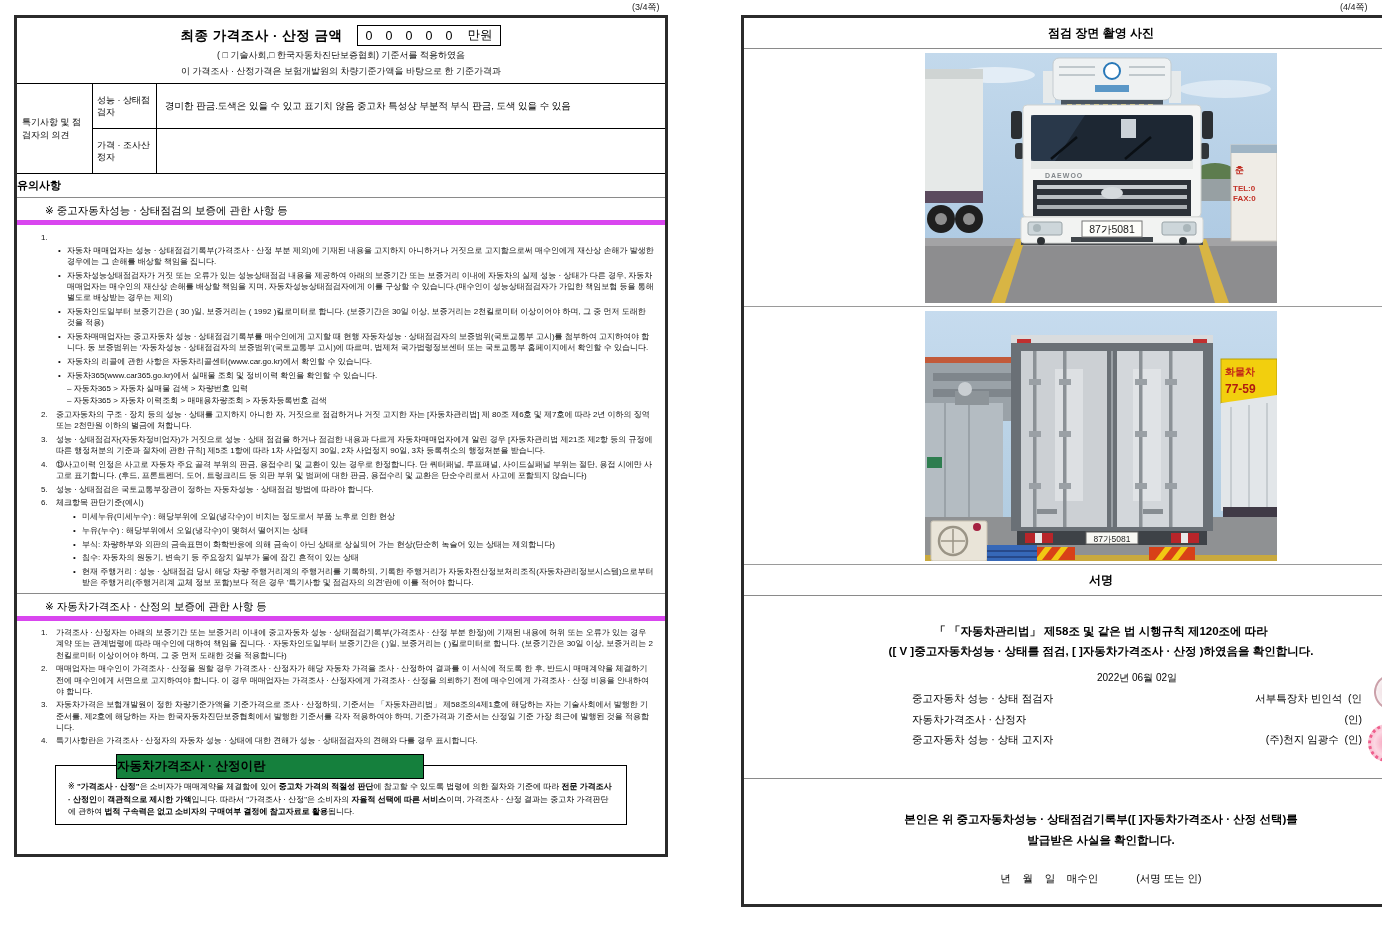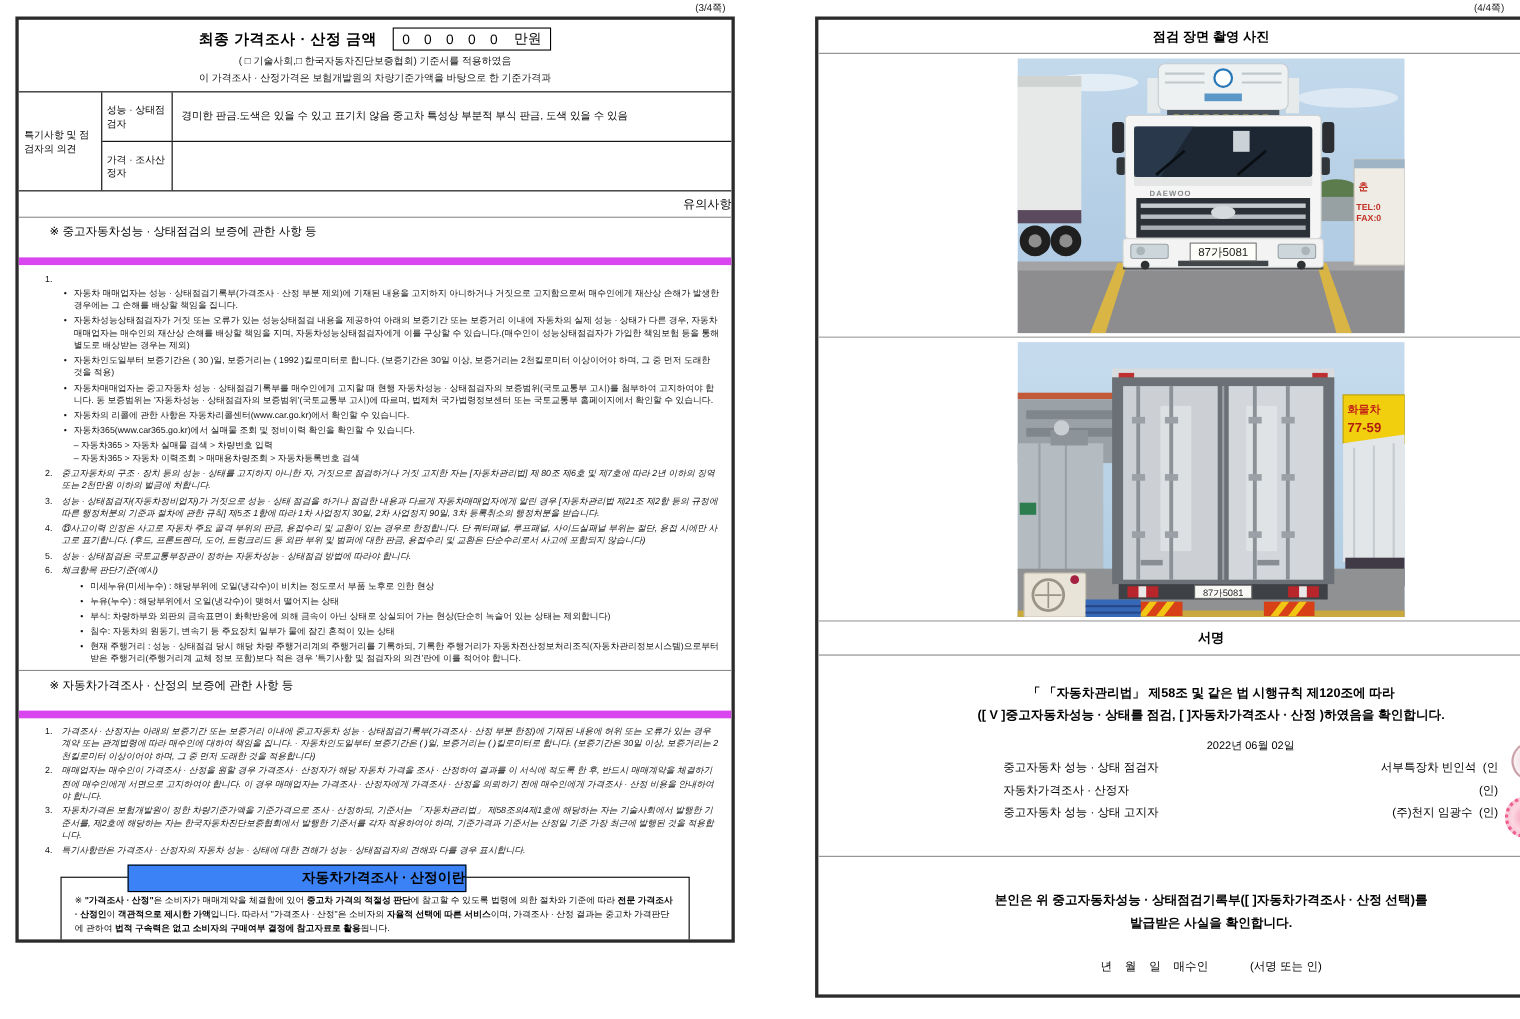--- a/index.html
+++ b/index.html
@@ -34,40 +34,40 @@
   .opin-label { width:76px; border-right:1px solid #000; padding:4px 5px;
                 font-size:9px; display:flex; align-items:center; line-height:1.4; }
   .opin-rows { flex:1; display:flex; flex-direction:column; }
   .oprow { display:flex; flex:1; }
   .oprow + .oprow { border-top:1px solid #000; }
   .op-sub { width:64px; border-right:1px solid #000; padding:4px 4px;
             font-size:9px; display:flex; align-items:center; line-height:1.35; }
   .op-val { flex:1; padding:5px 8px; font-size:9.5px; line-height:1.5;
             display:flex; align-items:center; min-height:44px; }
 
-  .hdr-notice { text-align:right; font-weight:normal; font-size:11px;
+  .hdr-notice { text-align:left; font-weight:bold; font-size:11px;
                 padding:4px 0; border-bottom:1px solid #8a8a8a; }
-  .hdr-sec { font-size:10.5px; padding:6px 6px 16px 28px;
-             border-bottom:7px solid #d946ef; }
+  .hdr-sec { font-size:10.5px; padding:6px 6px 2px 28px;
+             border-bottom:5px solid #d946ef; }
 
   
   .lst { padding:4px 10px 2px 24px; font-size:8px; line-height:1.4; color:#111; }
   .numflex { display:flex; margin:2.5px 0; }
   .numflex .n { width:15px; flex:none; }
-  .numflex .t { flex:1;font-style:italic; }
+  .numflex .t { flex:1; }
   .blt { position:relative; padding-left:11px; margin:2.5px 0 2.5px 15px; }
   .blt::before { content:"•"; position:absolute; left:2px; top:0; }
   .subline { margin-left:26px; margin-top:1px; }
   .item6wrap { margin-left:15px; }
 
   
   .bottombox { width:572px; margin:14px auto 0; border:1.5px solid #000;
                position:relative; padding:0 10px 6px 12px; }
-  .bbtitle { border:1.5px solid #000; background:#3b82f6; width:308px;
-             margin:-12px 0 2px 48px; text-align:right; font-weight:bold;
+  .bbtitle { border:1.5px solid #000; background:#15803d; width:308px;
+             margin:-12px 0 2px 48px; text-align:left; font-weight:bold;
              font-size:12.5px; padding:3px 0; }
   .bbtext { font-size:8px; line-height:1.55; margin:2px 0 0; }
   .bbtext b { color:#000; }
 
   
   .ptitle { text-align:center; font-weight:bold; font-size:12px;
             padding:7px 0 6px; border-bottom:1px solid #8a8a8a; }
   .photocell { height:258px; display:flex; align-items:center;
                justify-content:center; border-bottom:1px solid #9a9a9a; }
   .photocell svg { display:block; }

